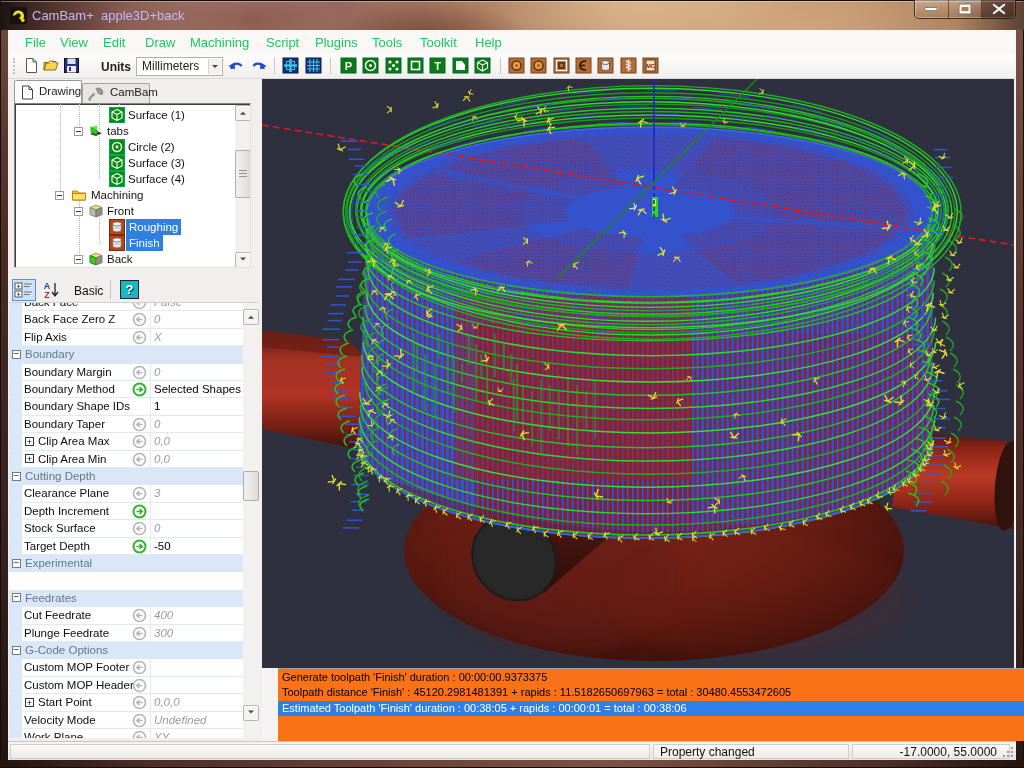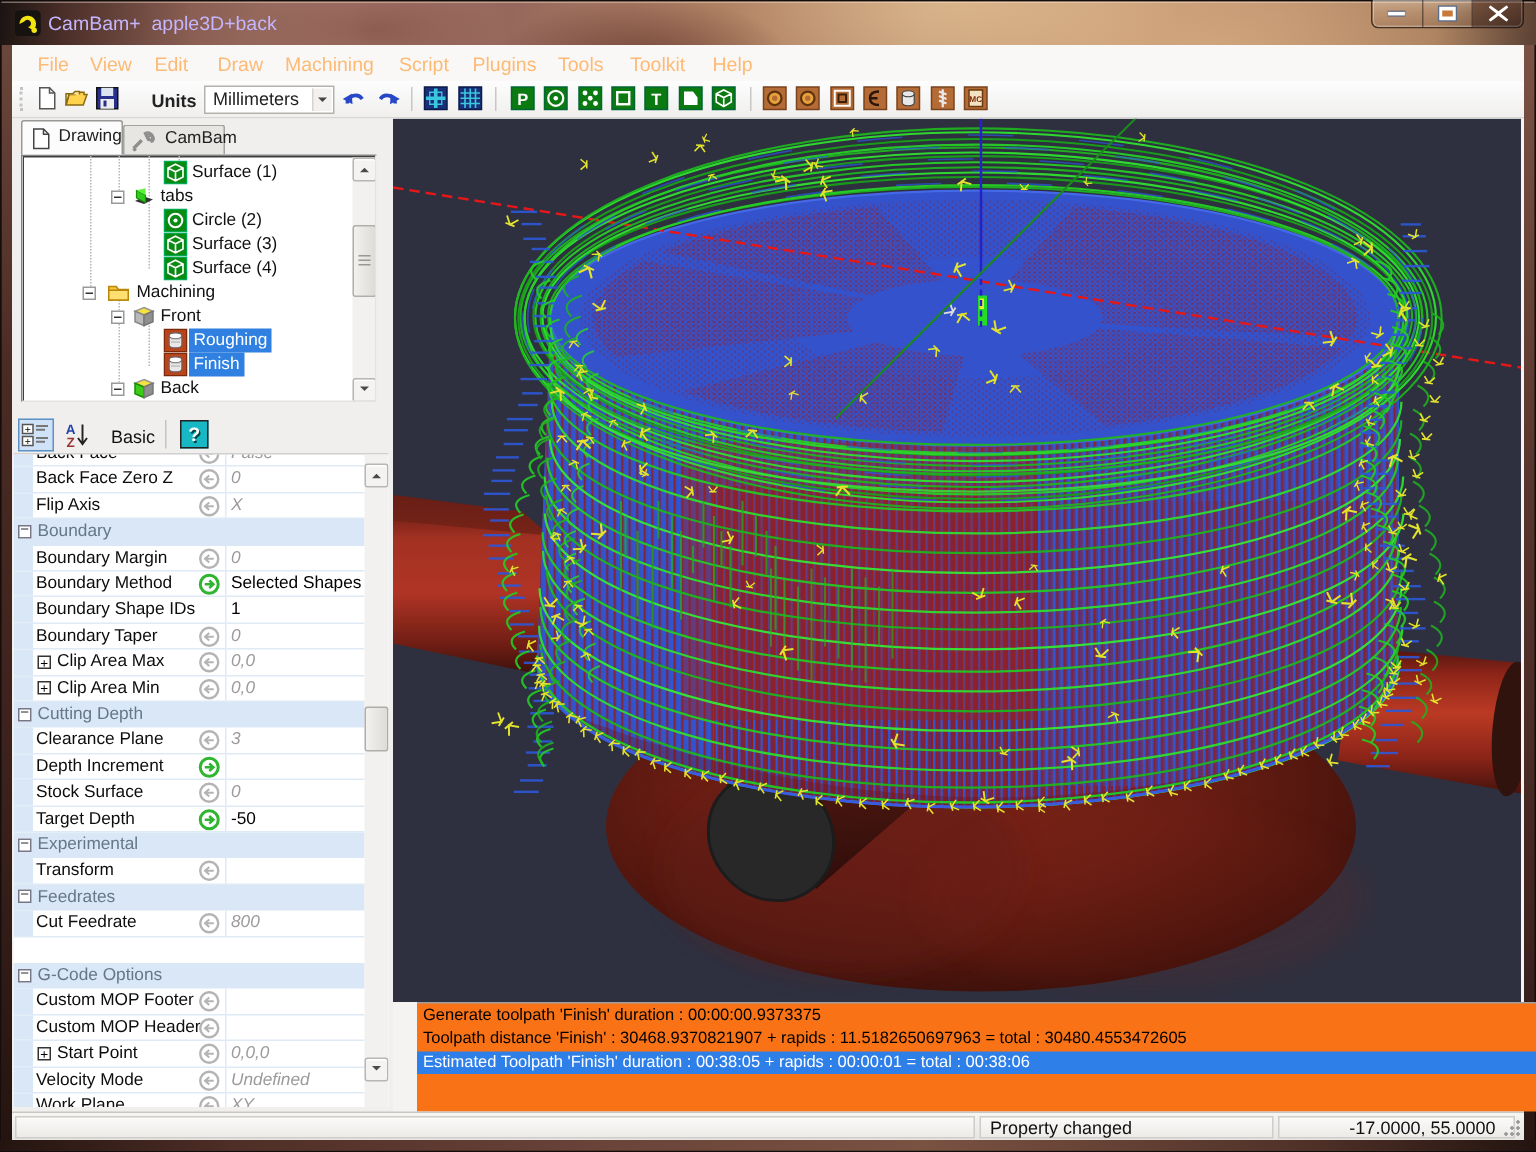--- a/index.html
+++ b/index.html
@@ -29,21 +29,21 @@
 #caps { position:absolute; left:914px; top:0; width:102px; height:19px; display:flex;
   border:1px solid rgba(20,10,8,0.7); border-top:none; border-radius:0 0 5px 5px;
   box-shadow:inset 0 0 0 1px rgba(255,255,255,0.35); overflow:hidden; }
 .cap { flex:1; position:relative; border-right:1px solid rgba(30,18,14,0.5);
   background:linear-gradient(180deg,rgba(255,240,225,0.30),rgba(255,240,225,0.08) 45%,rgba(60,30,20,0.10)); }
 .cap:last-child { border-right:none; background:linear-gradient(180deg,rgba(80,40,30,0.35),rgba(30,12,8,0.45)); }
 .cap svg { position:absolute; left:50%; top:50%; transform:translate(-50%,-50%); }
 
 #client { position:absolute; left:8px; top:30px; width:1008px; height:730px; background:#f4f3f1; }
 #menubar { position:absolute; left:8px; top:30px; width:1008px; height:24px; background:#f9f8f7; }
-.mi { position:absolute; top:35px; font-size:13px; color:#fdba74; }
+.mi { position:absolute; top:35px; font-size:13px; color:#22c55e; }
 #toolbar { position:absolute; left:8px; top:54px; width:1008px; height:25px;
   background:linear-gradient(180deg,#fdfdfd,#f0efee); border-bottom:1px solid #d9d7d5; }
 .tbi { position:absolute; top:3px; width:17px; height:17px; }
 .tsep { position:absolute; top:4px; width:1px; height:16px; background:#c9c7c5; }
 #unitslbl { position:absolute; left:93px; top:6px; font-weight:bold; font-size:12px; color:#222; }
 #combo { position:absolute; left:128px; top:3px; width:87px; height:19px; background:#fff;
   border:1px solid #b5b2ad; font-size:12px; color:#222; line-height:17px; padding-left:5px; }
 #combo .drop { position:absolute; right:1px; top:1px; width:13px; height:15px; background:#f2f1ef; border-left:1px solid #d5d2cf; }
 #combo .drop:after { content:""; position:absolute; left:3px; top:6px; border:3.5px solid transparent; border-top-color:#444; }
 
@@ -494,41 +494,41 @@
       <div class="gico"><svg width="15" height="15">
           <circle cx="7.5" cy="7.5" r="6" fill="none" stroke="#2fb52f" stroke-width="2"></circle>
           <path d="M4.5,7.5 L9.5,7.5 M7.5,5 L10.3,7.5 L7.5,10" fill="none" stroke="#2fb52f" stroke-width="1.6"></path>
         </svg></div>
       <div class="gv">-50</div>
     </div>
     <div class="gcat" style="top:252.0px;height:17.4px">
       <span class="gminus">−</span>
       <span class="gcattx">Experimental</span>
     </div>
-    <div class="grow" style="top:269.4px;height:17.4px">
-      <div class="gstrip"></div>
-      <div class="glbl">Transform</div>
-      <div class="gico"><svg width="15" height="15">
-          <circle cx="7.5" cy="7.5" r="6" fill="none" stroke="#b4b4b4" stroke-width="1.6"></circle>
-          <path d="M10.5,7.5 L5.5,7.5 M7.5,5 L4.7,7.5 L7.5,10" fill="none" stroke="#b4b4b4" stroke-width="1.4"></path>
-        </svg></div>
-      <div class="gvi"></div>
-    </div>
     <div class="gcat" style="top:286.8px;height:17.4px">
       <span class="gminus">−</span>
       <span class="gcattx">Feedrates</span>
     </div>
     <div class="grow" style="top:304.2px;height:17.4px">
       <div class="gstrip"></div>
       <div class="glbl">Cut Feedrate</div>
       <div class="gico"><svg width="15" height="15">
           <circle cx="7.5" cy="7.5" r="6" fill="none" stroke="#b4b4b4" stroke-width="1.6"></circle>
           <path d="M10.5,7.5 L5.5,7.5 M7.5,5 L4.7,7.5 L7.5,10" fill="none" stroke="#b4b4b4" stroke-width="1.4"></path>
         </svg></div>
-      <div class="gvi">800</div>
+      <div class="gvi">400</div>
+    </div>
+    <div class="grow" style="top:321.6px;height:17.4px">
+      <div class="gstrip"></div>
+      <div class="glbl">Plunge Feedrate</div>
+      <div class="gico"><svg width="15" height="15">
+          <circle cx="7.5" cy="7.5" r="6" fill="none" stroke="#b4b4b4" stroke-width="1.6"></circle>
+          <path d="M10.5,7.5 L5.5,7.5 M7.5,5 L4.7,7.5 L7.5,10" fill="none" stroke="#b4b4b4" stroke-width="1.4"></path>
+        </svg></div>
+      <div class="gvi">300</div>
     </div>
     <div class="gcat" style="top:339.0px;height:17.4px">
       <span class="gminus">−</span>
       <span class="gcattx">G-Code Options</span>
     </div>
     <div class="grow" style="top:356.4px;height:17.4px">
       <div class="gstrip"></div>
       <div class="glbl">Custom MOP Footer</div>
       <div class="gico"><svg width="15" height="15">
           <circle cx="7.5" cy="7.5" r="6" fill="none" stroke="#b4b4b4" stroke-width="1.6"></circle>
@@ -1559,21 +1559,21 @@
         <path d="M-4,-5 L2,0 L-4,5 M2,-4 L2,4" fill="none" stroke="#dddddd" stroke-width="1.5"></path>
       </g>
 <line x1="392" y1="0" x2="392" y2="100" stroke="#2222c8" stroke-width="1.6"></line>
 <line x1="392" y1="100" x2="392" y2="140" stroke="#2222c8" stroke-width="1.6" stroke-dasharray="4 3"></line>
 <line x1="295" y1="200" x2="505" y2="-10" stroke="#1a8a1a" stroke-width="1.4"></line>
 </svg>
   </div>
 
 <div id="logarea">
  <div class="logln" style="top:2px">Generate toolpath 'Finish' duration : 00:00:00.9373375</div>
- <div class="logln" style="top:17px">Toolpath distance 'Finish' : 30468.9370821907 + rapids : 11.5182650697963 = total : 30480.4553472605</div>
+ <div class="logln" style="top:17px">Toolpath distance 'Finish' : 45120.2981481391 + rapids : 11.5182650697963 = total : 30480.4553472605</div>
  <div id="logsel">Estimated Toolpath 'Finish' duration : 00:38:05 + rapids : 00:00:01 = total : 00:38:06</div>
 </div>
 
 <div id="statusbar">
  <div class="stbox" style="left:2px;width:640px"></div>
  <div class="stbox" style="left:645px;width:196px;padding-left:6px">Property changed</div>
  <div class="stbox" style="left:844px;width:158px;text-align:right;padding-right:12px">-17.0000, 55.0000</div>
  <div id="grip"></div>
 </div>
 </body></html>

